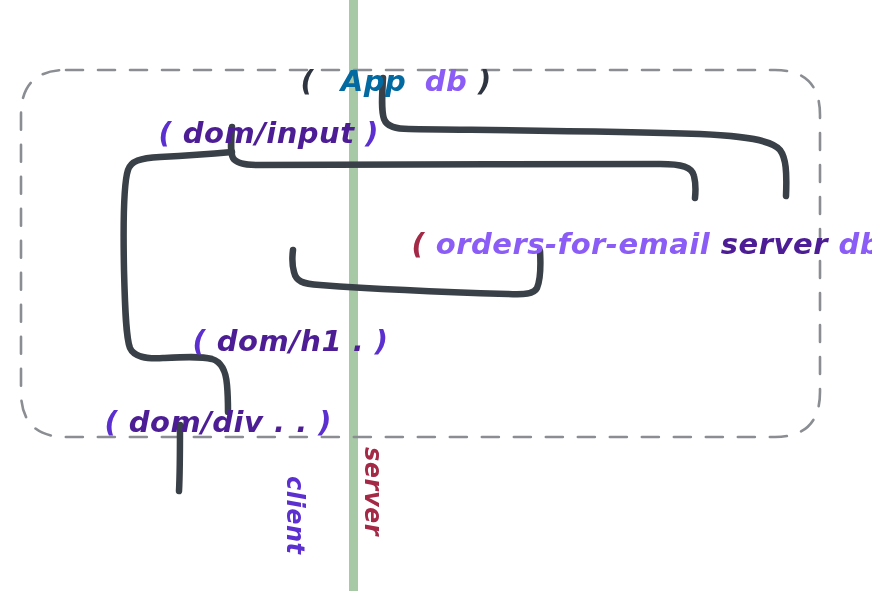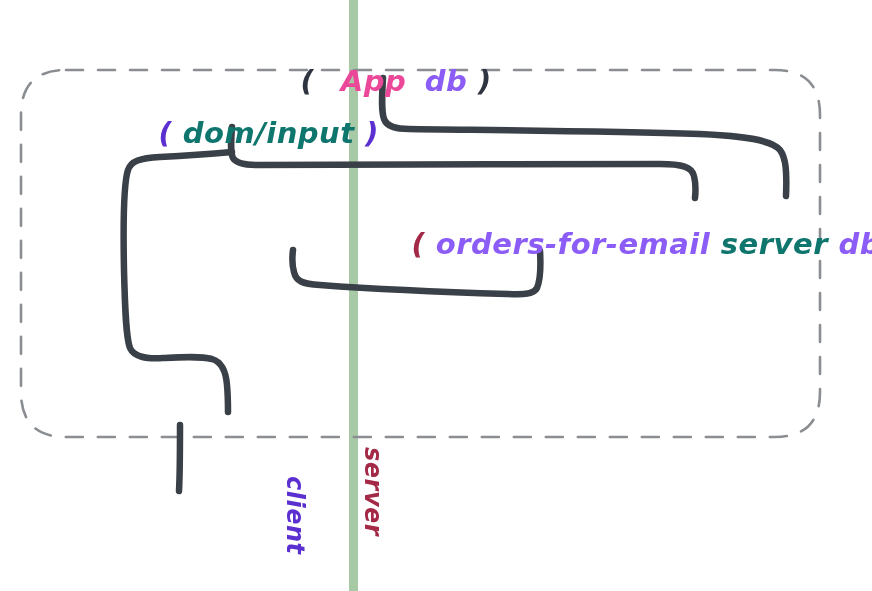--- a/index.html
+++ b/index.html
@@ -28,23 +28,23 @@
     position: absolute;
     white-space: pre;
     font-family: "DejaVu Sans", sans-serif;
     font-style: italic;
     font-weight: 600;
     letter-spacing: 0.5px;
     line-height: 1;
     user-select: none;
   }
   .paren      { color: #5b2fd0; }
-  .tok-purple { color: #0f766e; }
+  .tok-purple { color: #4c1d95; }
   .tok-crimson{ color: #8b5cf6; }
-  .tok-dark   { color: #ec4899; margin-left: 8px; }
+  .tok-dark   { color: #0369a1; margin-left: 8px; }
   .paren-dark   { color: #2f3540; }
   .paren-crimson{ color: #a32947; }
 
   
   #expr-app {
     left: 258px; top: 38px;
     font-size: 29px;
   }
   #expr-dom-input {
     left: 116px; top: 90px;
@@ -141,18 +141,24 @@
   </div>
 
   <div class="expr" id="expr-dom-input">
     <span class="paren">(</span><span class="tok-purple"> </span><span class="tok-purple">dom/input</span><span class="tok-purple"> </span><span class="paren">)</span>
   </div>
 
   <div class="expr" id="expr-orders">
     <span class="paren-crimson">(</span><span class="tok-crimson"> </span><span class="tok-crimson">orders-for-email</span><span class="tok-crimson"> </span><span class="tok-purple">server</span><span class="tok-crimson"> </span><span class="tok-crimson">db</span><span class="tok-crimson"> </span>
   </div>
 
+  <div class="expr" id="expr-dom-h1">
+    <span class="paren">(</span><span class="tok-purple"> </span><span class="tok-purple">dom/h1</span><span class="tok-purple"> </span><span class="tok-purple">.</span><span class="tok-purple"> </span><span class="paren">)</span>
+  </div>
 
+  <div class="expr" id="expr-dom-div">
+    <span class="paren">(</span><span class="tok-purple"> </span><span class="tok-purple">dom/div</span><span class="tok-purple"> </span><span class="tok-purple">.</span><span class="tok-purple"> </span><span class="tok-purple">.</span><span class="tok-purple"> </span><span class="paren">)</span>
+  </div>
 
   <div class="axis-label" id="label-client">client</div>
   <div class="axis-label" id="label-server">server</div>
 
 </div>
 
 </body></html>

